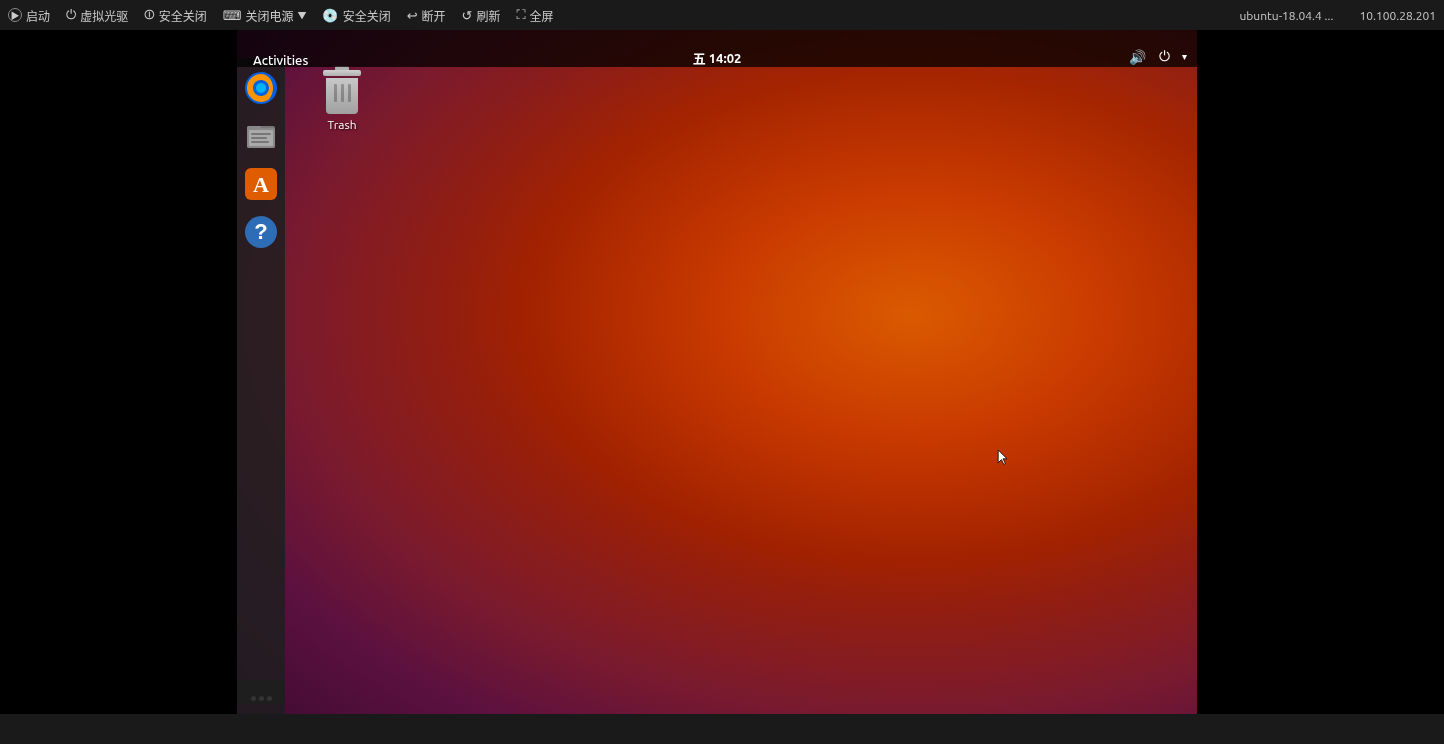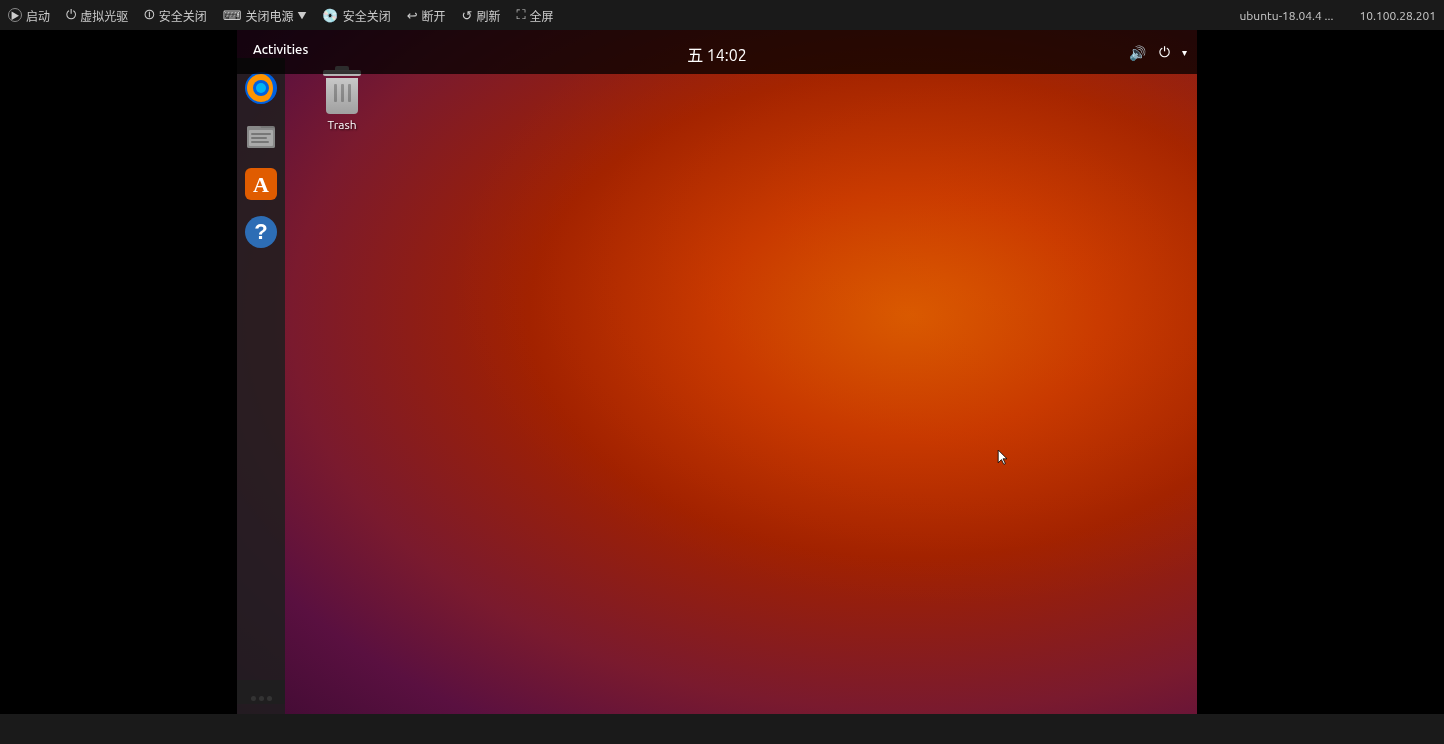--- a/index.html
+++ b/index.html
@@ -78,43 +78,43 @@
       background: 
         radial-gradient(ellipse at 75% 35%, rgba(255,120,0,0.15) 0%, transparent 50%);
     }
 
     
     #gnome-panel {
       position: absolute;
       top: 0;
       left: 0;
       right: 0;
-      height: 44px;
+      height: 37px;
       background: rgba(0,0,0,0.75);
       display: flex;
-      align-items: flex-start;
+      align-items: flex-end;
       z-index: 10;
-      padding: 12px 8px;
+      padding: 0 8px;
     }
 
     .panel-activities {
       color: #fff;
       font-size: 13px;
       font-weight: 500;
       padding: 0 8px;
       cursor: pointer;
     }
 
     .panel-clock {
       position: absolute;
       left: 50%;
       transform: translateX(-50%);
       color: #fff;
-      font-size: 16px;
-      font-weight: 400;
+      font-size: 13px;
+      font-weight: 700;
     }
 
     .panel-right {
       margin-left: auto;
       display: flex;
       align-items: center;
       gap: 8px;
     }
 
     .panel-icon {

